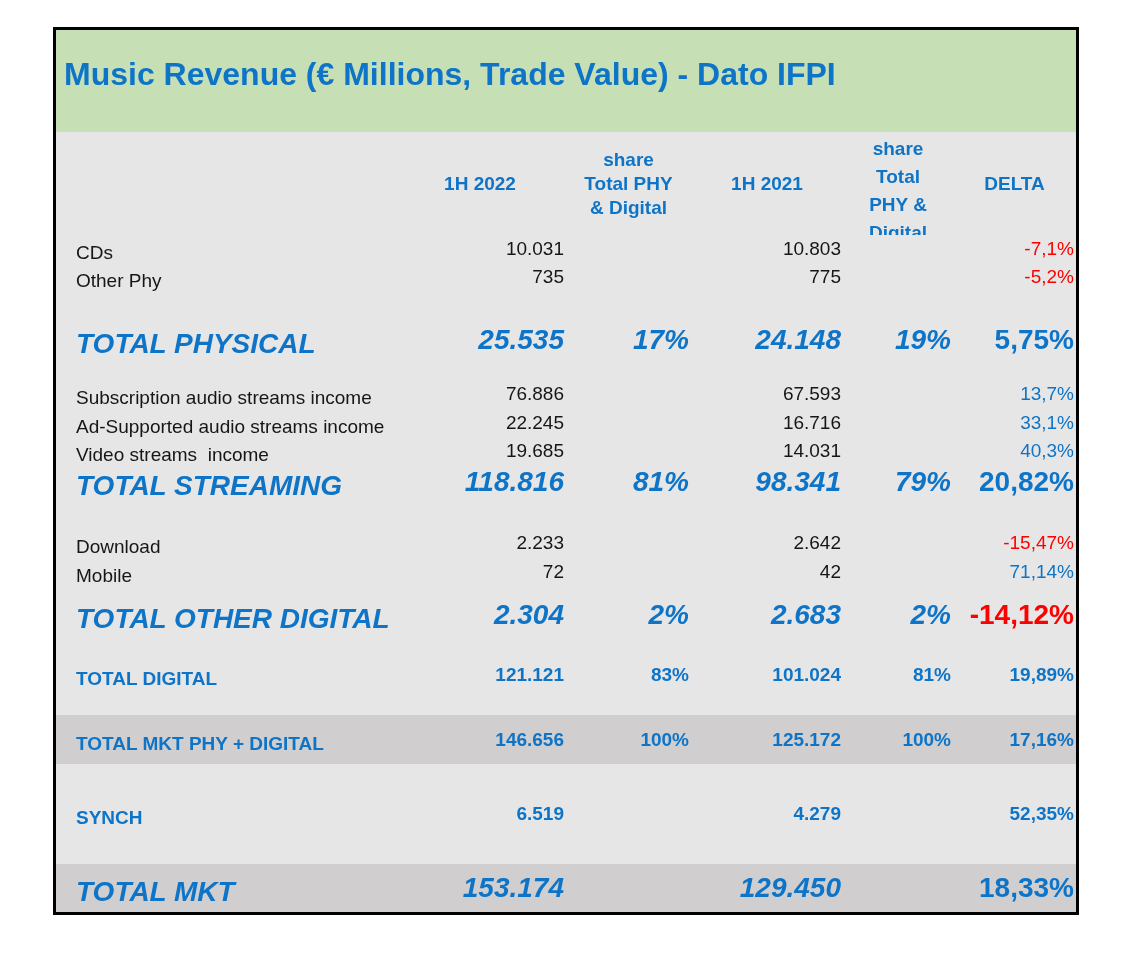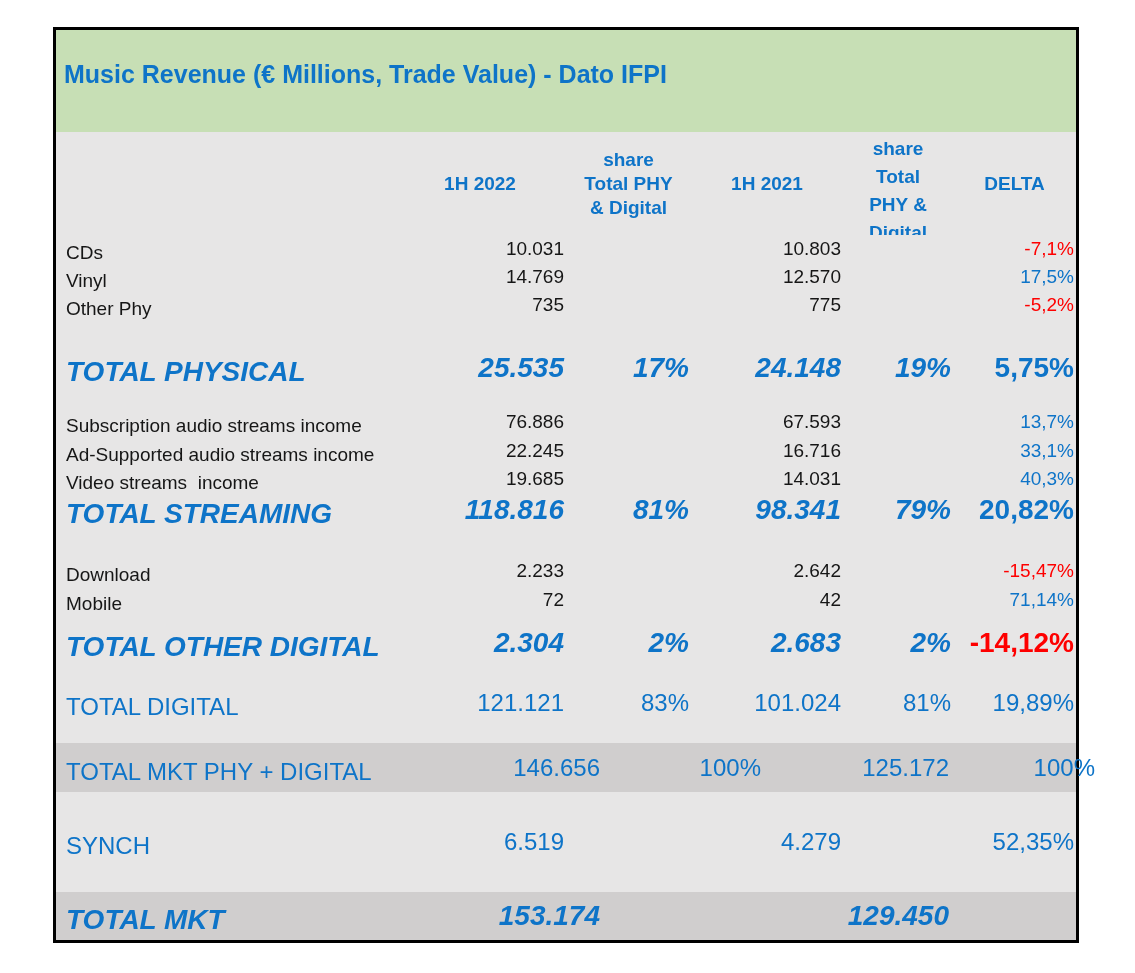--- a/index.html
+++ b/index.html
@@ -15,44 +15,44 @@
     width:1135px;height:973px;position:relative;background:#ffffff;
     font-family:"Liberation Sans","DejaVu Sans",sans-serif;
     overflow:hidden;
   }
   .sheet{
     position:absolute;left:53px;top:27px;width:1020px;
     border:3px solid #000;background:var(--body-bg);
   }
   .titlebar{height:102px;background:var(--title-bg);}
   .title{
-    padding:30px 0 0 8px;font-size:25px;font-weight:bold;line-height:28px;
+    padding:30px 0 0 8px;font-size:32px;font-weight:bold;line-height:28px;
     color:var(--accent-blue);white-space:nowrap;
   }
   .row{
     display:grid;
     grid-template-columns:338px 172px 125px 152px 110px 123px;
     align-items:center;
   }
   .c{min-height:1px;}
-  .lab{text-align:left;padding-left:10px;white-space:pre;overflow:hidden;margin-top:8px;}
+  .lab{text-align:left;padding-left:20px;white-space:pre;overflow:hidden;margin-top:8px;}
   .num{text-align:right;padding-right:2px;white-space:pre;}
   .delta{}
   
   .hdr{height:103px;overflow:hidden;font-weight:bold;color:var(--accent-blue);font-size:19px;}
   .hdr .c{text-align:center;white-space:pre-line;line-height:24px;padding:0;}
   .hdr .share2{align-self:start;padding-top:3px;line-height:28px;}
   
   .item{font-size:19px;color:var(--text-dark);}
   .item .delta{color:var(--accent-blue);}
   .ti{color:var(--accent-blue);font-weight:bold;font-style:italic;font-size:28px;}
   .ti .delta{font-style:normal;}
-  .tb{color:var(--accent-blue);font-weight:normal;font-size:24px;}
+  .tb{color:var(--accent-blue);font-weight:bold;font-size:19px;}
   .delta.neg{color:var(--negative-red);}
-  .dark{background:var(--band-dark);gap:36px;}
+  .dark{background:var(--band-dark);}
   
   .h28{height:28px}.h30{height:30px}.h34{height:34px}
   .h48{height:48px}.h49{height:49px}.h96{height:100px}
   .sp14{height:14px}.sp23{height:23px}.sp24{height:24px}
   .sp28{height:28px}.sp29{height:29px}.sp34{height:34px}
 </style>
 </head>
 <body>
 
 <div class="sheet">
@@ -77,28 +77,20 @@
 
   <div class="row item h28">
     <div class="c lab">CDs</div>
     <div class="c num">10.031</div>
     <div class="c num"></div>
     <div class="c num">10.803</div>
     <div class="c num"></div>
     <div class="c num delta neg">-7,1%</div>
   </div>
 
-  <div class="row item h28">
-    <div class="c lab">Vinyl</div>
-    <div class="c num">14.769</div>
-    <div class="c num"></div>
-    <div class="c num">12.570</div>
-    <div class="c num"></div>
-    <div class="c num delta">17,5%</div>
-  </div>
 
   <div class="row item h28">
     <div class="c lab">Other Phy</div>
     <div class="c num">735</div>
     <div class="c num"></div>
     <div class="c num">775</div>
     <div class="c num"></div>
     <div class="c num delta neg">-5,2%</div>
   </div>
 

